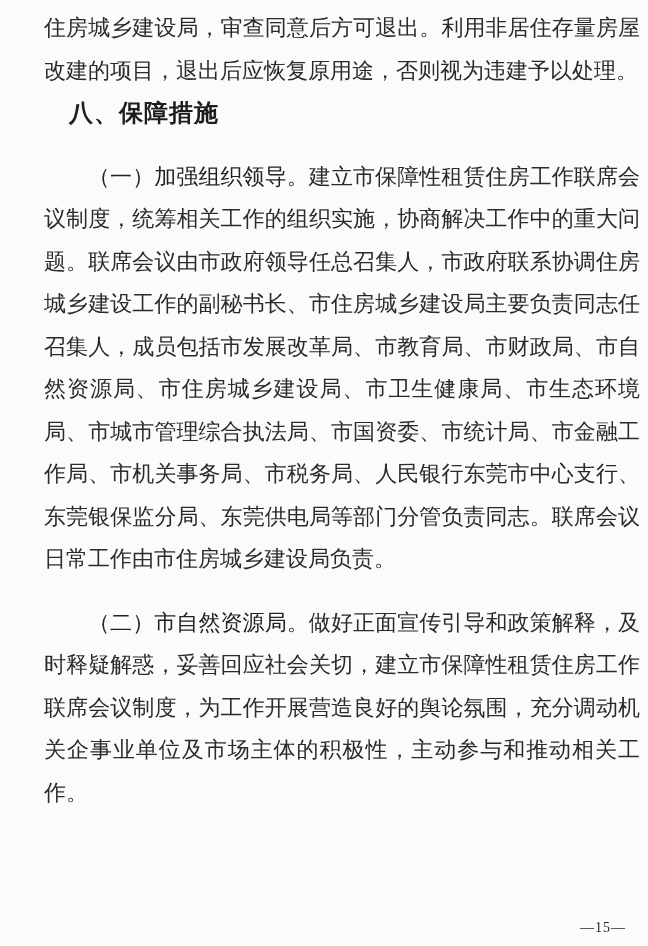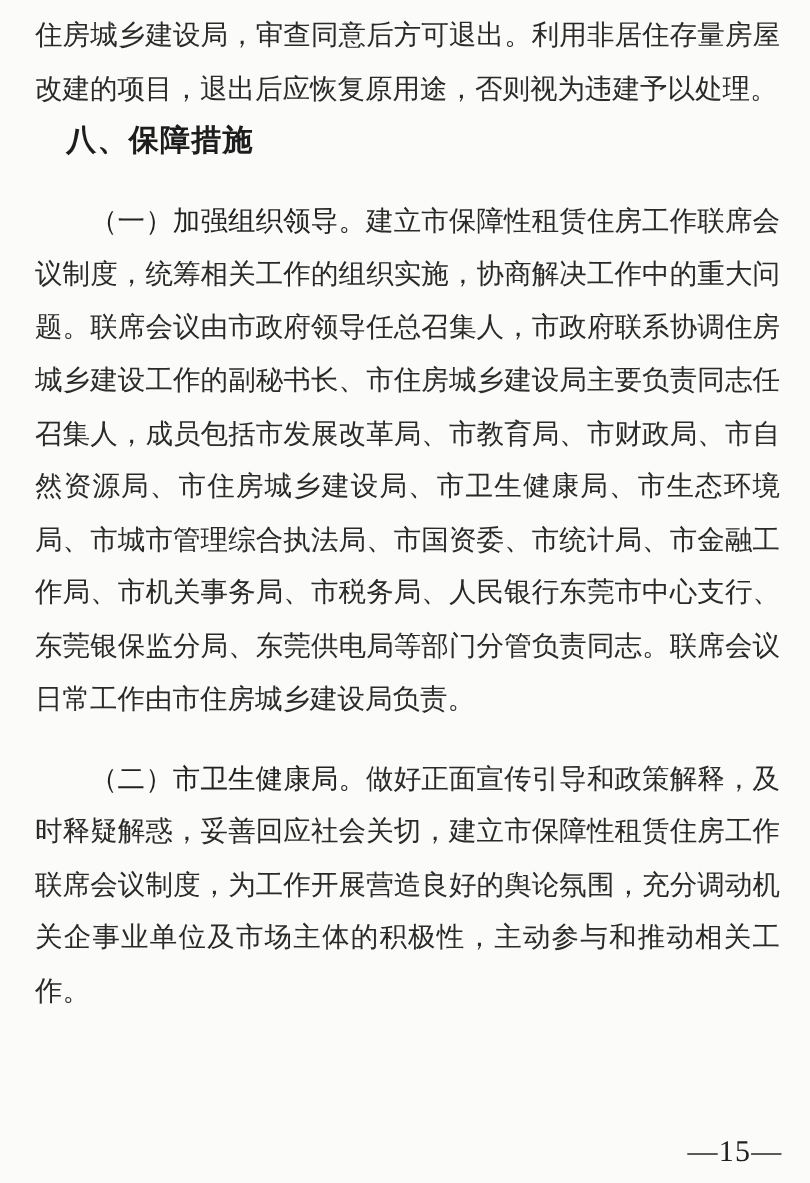--- a/index.html
+++ b/index.html
@@ -7,21 +7,21 @@
     width: 648px;
     background: #fbfbf9;
     font-family: "Liberation Serif", "DejaVu Serif", serif;
   }
   .page {
     position: relative;
     width: 648px;
     height: 946px;
     background: #fbfbf9;
     color: #262626;
-    padding: 7px 24px 0 28px;
+    padding: 7px 24px 0 44px;
     overflow: hidden;
   }
   .textblock {
     width: 596px;
   }
   .para {
     font-size: 22px;
     line-height: 42.5px;
     text-align: justify;
     text-justify: inter-character;
@@ -40,21 +40,21 @@
     text-indent: 25px;
     letter-spacing: 1px;
   }
   .lead {
     color: #222222;
   }
   .page-number {
     position: absolute;
     right: 22px;
     bottom: 10px;
-    font-size: 24px;
+    font-size: 14px;
     color: #1f1f1f;
     letter-spacing: 1px;
   }
 </style>
 </head>
 <body>
 
 <div class="page">
   <div class="textblock">
 
@@ -62,20 +62,20 @@
       <span>住房城乡建设局，审查同意后方可退出。利用非居住存量房屋改建的项目，退出后应恢复原用途，否则视为违建予以处理。</span>
     </p>
 
     <h2 class="section-heading">八、保障措施</h2>
 
     <p class="para indent">
       <span class="lead">（一）加强组织领导。</span><span>建立市保障性租赁住房工作联席会议制度，统筹相关工作的组织实施，协商解决工作中的重大问题。联席会议由市政府领导任总召集人，市政府联系协调住房城乡建设工作的副秘书长、市住房城乡建设局主要负责同志任召集人，成员包括市发展改革局、市教育局、市财政局、市自然资源局、市住房城乡建设局、市卫生健康局、市生态环境局、市城市管理综合执法局、市国资委、市统计局、市金融工作局、市机关事务局、市税务局、人民银行东莞市中心支行、东莞银保监分局、东莞供电局等部门分管负责同志。联席会议日常工作由市住房城乡建设局负责。</span>
     </p>
 
     <p class="para indent">
-      <span class="lead">（二）市卫生健康局。</span><span>做好正面宣传引导和政策解释，及时释疑解惑，妥善回应社会关切，建立市保障性租赁住房工作联席会议制度，为工作开展营造良好的舆论氛围，充分调动机关企事业单位及市场主体的积极性，主动参与和推动相关工作。</span>
+      <span class="lead">（二）市自然资源局。</span><span>做好正面宣传引导和政策解释，及时释疑解惑，妥善回应社会关切，建立市保障性租赁住房工作联席会议制度，为工作开展营造良好的舆论氛围，充分调动机关企事业单位及市场主体的积极性，主动参与和推动相关工作。</span>
     </p>
 
 
   </div>
 
   <div class="page-number">—15—</div>
 </div>
 
 </body></html>

